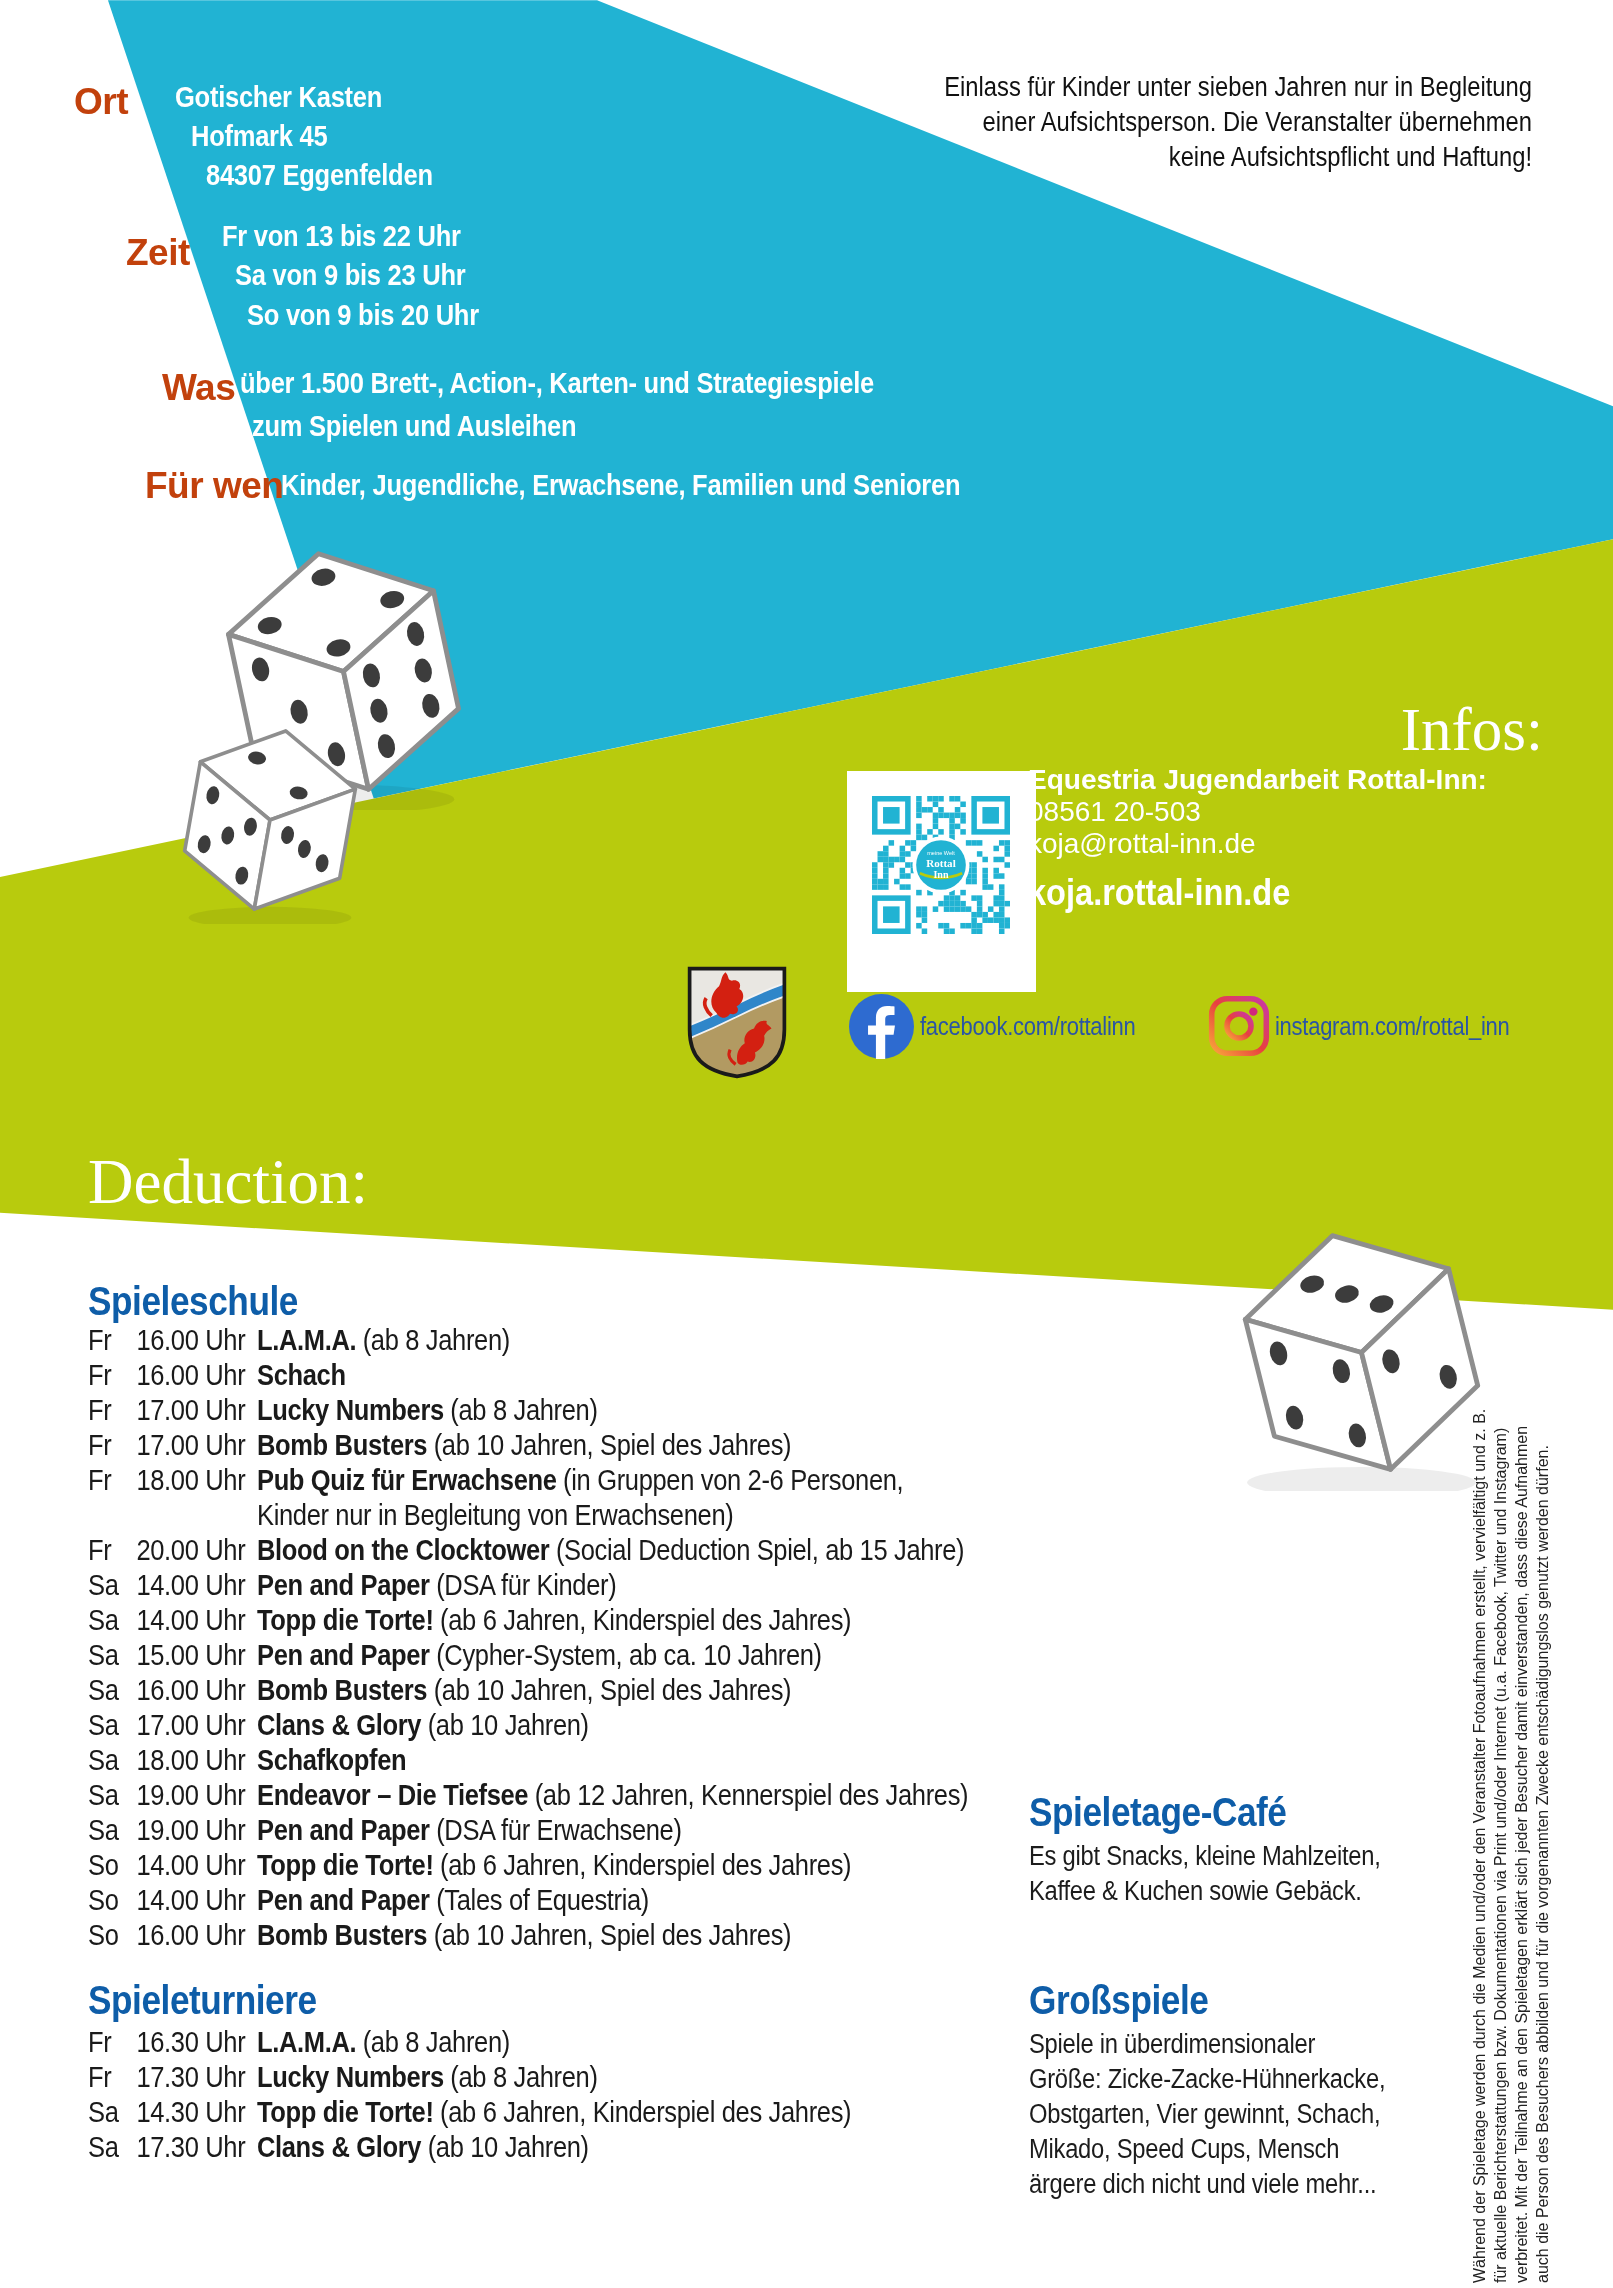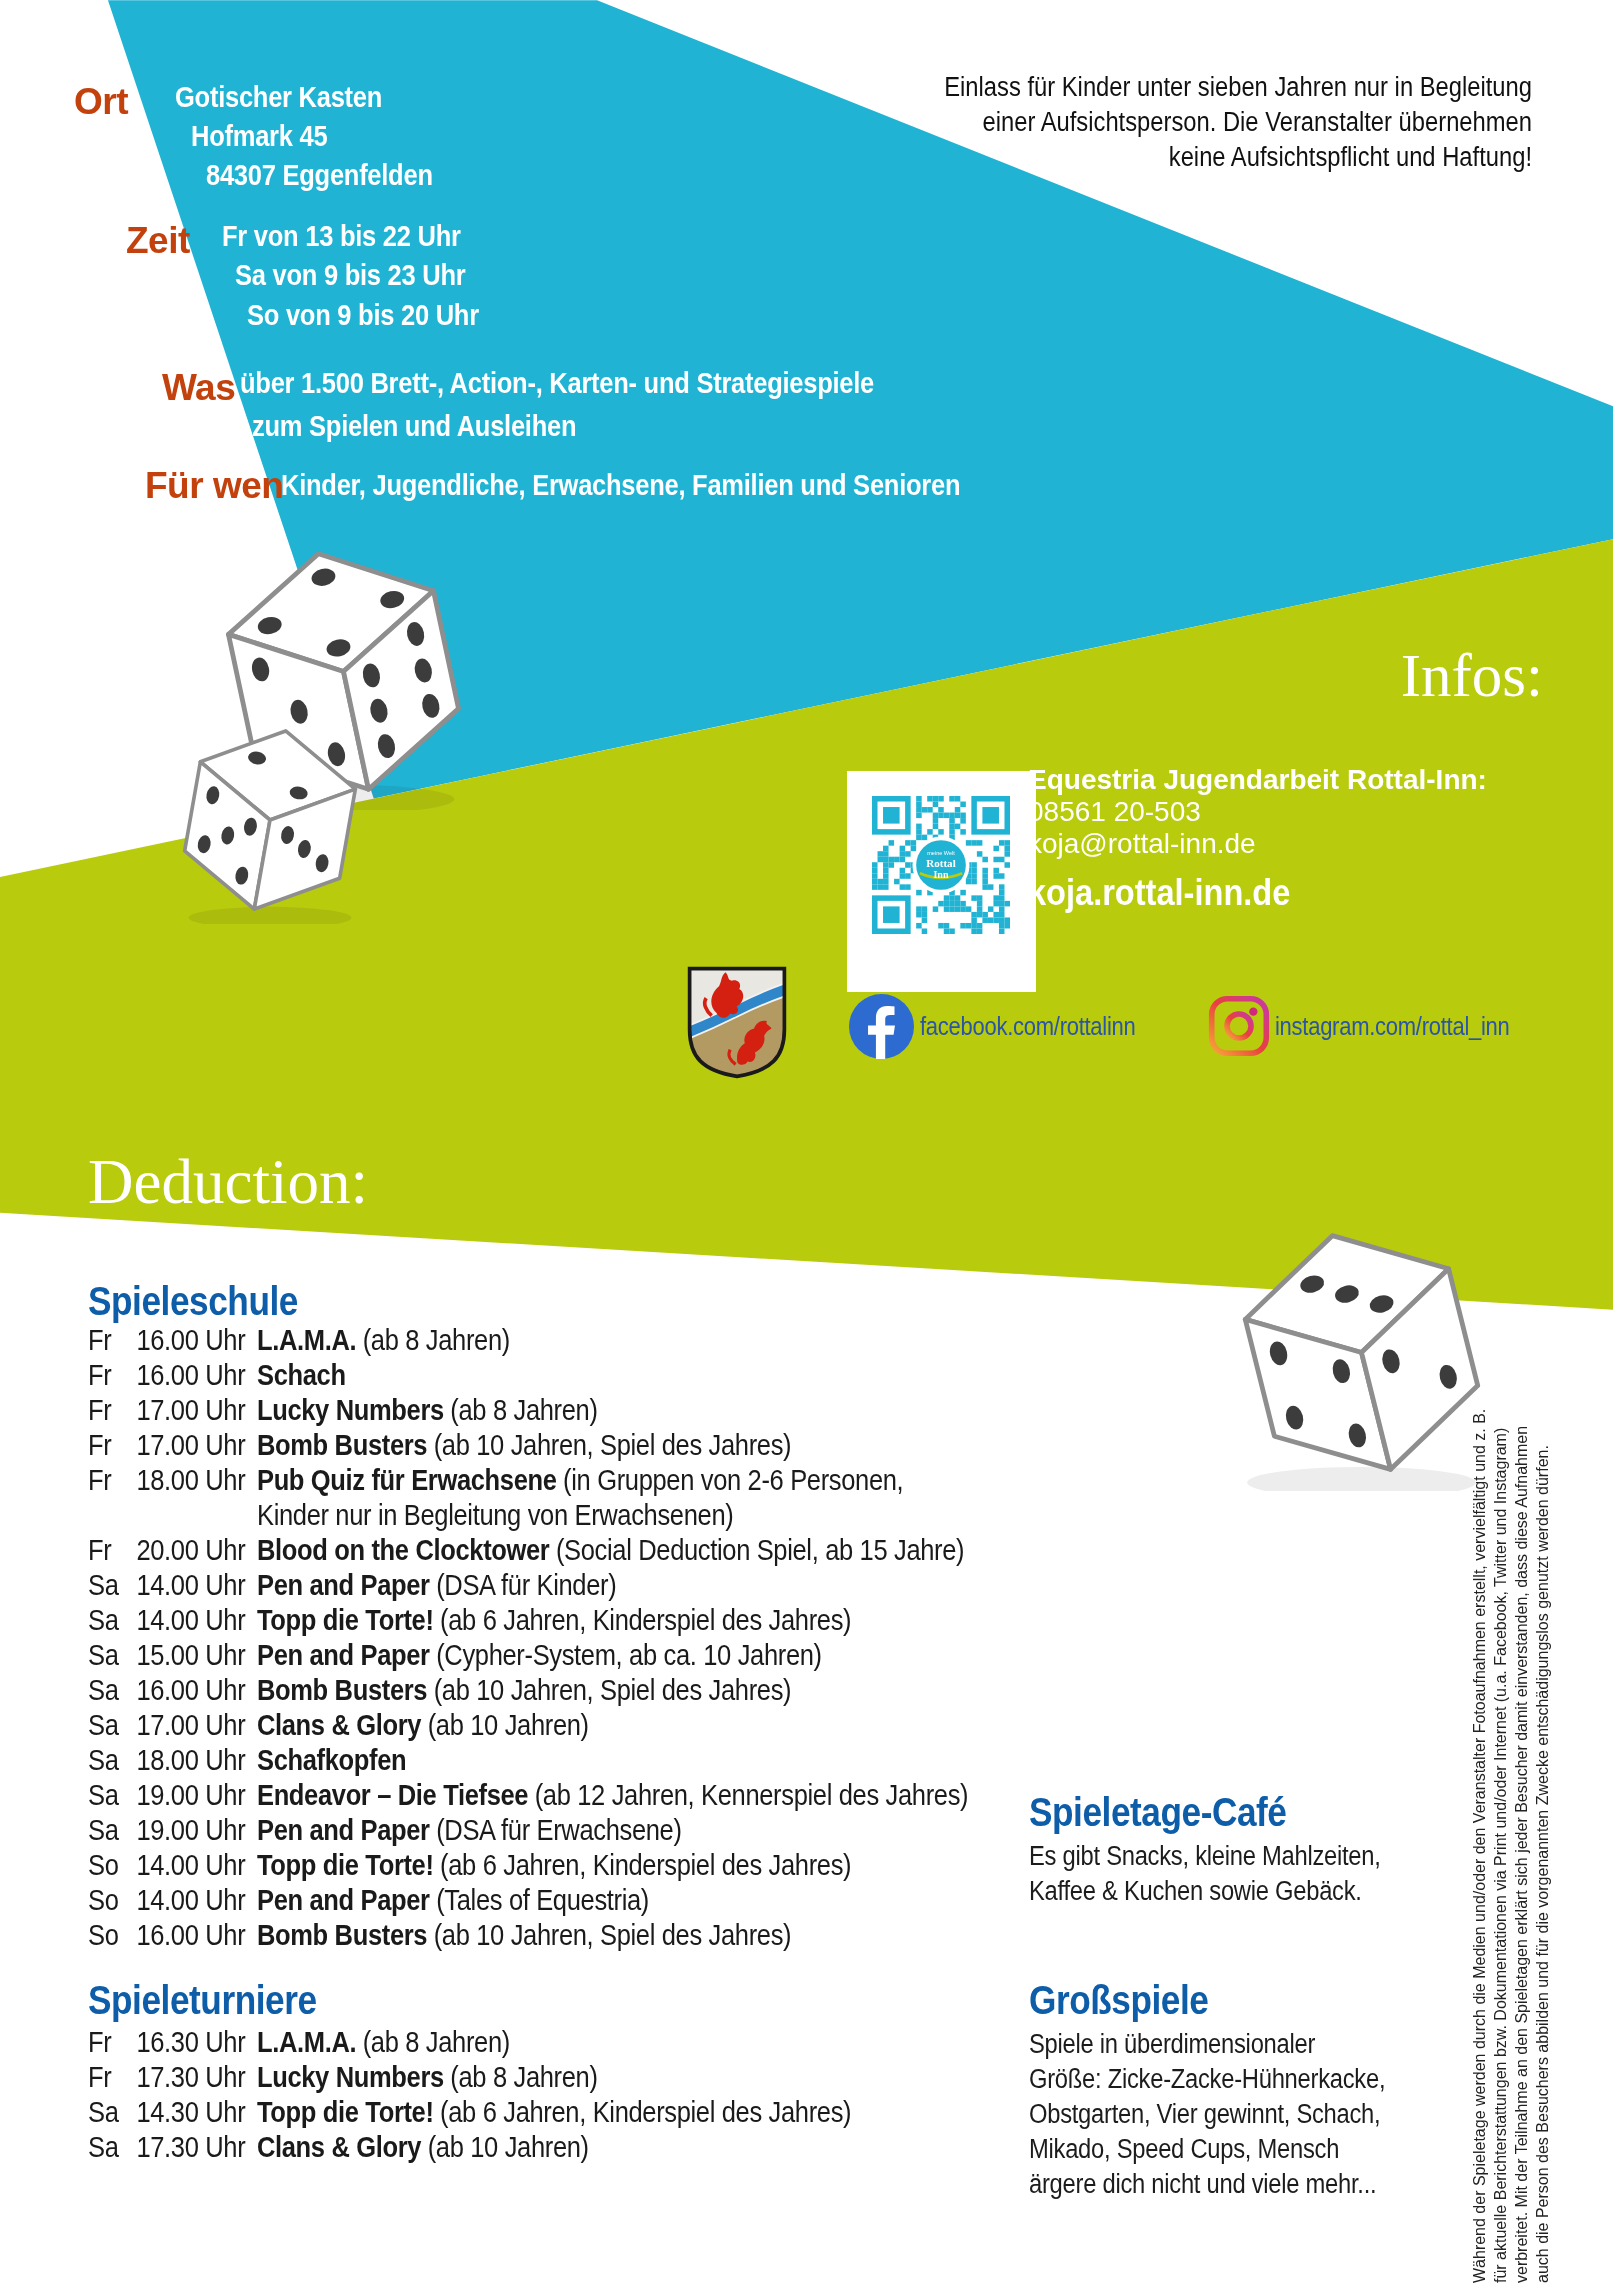--- a/index.html
+++ b/index.html
@@ -43,21 +43,21 @@
   <svg class="bg" width="1613" height="2289" viewBox="0 0 1748 2480">
     <polygon points="117,0 647,0 1748,440 1748,584 405,865" fill="#21b3d3"></polygon>
     <polygon points="0,950 1748,584 1748,1419 0,1314" fill="#b8cb0d"></polygon>
   </svg>
 
   <div class="abs lime-label" style="left:74px;top:81px;">Ort</div>
   <div class="abs wb cond" style="left:175px;top:81px;">Gotischer Kasten</div>
   <div class="abs wb cond" style="left:191px;top:120px;">Hofmark 45</div>
   <div class="abs wb cond" style="left:206px;top:159px;">84307 Eggenfelden</div>
 
-  <div class="abs lime-label" style="left:126px;top:220px;">Zeit</div>
+  <div class="abs lime-label" style="left:126px;top:232px;">Zeit</div>
   <div class="abs wb cond" style="left:222px;top:220px;">Fr von 13 bis 22 Uhr</div>
   <div class="abs wb cond" style="left:235px;top:259px;">Sa von 9 bis 23 Uhr</div>
   <div class="abs wb cond" style="left:247px;top:299px;">So von 9 bis 20 Uhr</div>
 
   <div class="abs lime-label" style="left:162px;top:367px;">Was</div>
   <div class="abs wb cond" style="left:240px;top:367px;">über 1.500 Brett-, Action-, Karten- und Strategiespiele</div>
   <div class="abs wb cond" style="left:252px;top:410px;">zum Spielen und Ausleihen</div>
 
   <div class="abs lime-label" style="left:145px;top:465px;">Für wen</div>
   <div class="abs wb cond" style="left:281px;top:469px;">Kinder, Jugendliche, Erwachsene, Familien und Senioren</div>
@@ -107,21 +107,21 @@
             <ellipse cx="-20" cy="66" rx="7" ry="10"></ellipse>
           <ellipse cx="-43" cy="25" rx="7" ry="10"></ellipse>
           <ellipse cx="22" cy="13" rx="7" ry="10"></ellipse>
             <ellipse cx="65" cy="37" rx="7" ry="10"></ellipse>
             <ellipse cx="43" cy="25" rx="7" ry="10"></ellipse>
         </g>
       </g>
     </svg>
   </div>
 
-  <div class="abs serif infos-h" style="right:70px;top:641px;width:461px;font-family:Liberation Serif, serif;">Infos:</div>
+  <div class="abs serif infos-h" style="right:70px;top:695px;width:461px;font-family:Liberation Serif, serif;">Infos:</div>
 
   <div class="abs qrbox" style="left:847px;top:771px;">
     <svg width="138" height="138" viewBox="0 0 150 150">
         <rect x="48" y="0" width="6" height="6" fill="#21b3d3"></rect>
         <rect x="60" y="0" width="6" height="6" fill="#21b3d3"></rect>
         <rect x="66" y="0" width="6" height="6" fill="#21b3d3"></rect>
         <rect x="72" y="0" width="6" height="6" fill="#21b3d3"></rect>
         <rect x="84" y="0" width="6" height="6" fill="#21b3d3"></rect>
         <rect x="90" y="0" width="6" height="6" fill="#21b3d3"></rect>
         <rect x="48" y="6" width="6" height="6" fill="#21b3d3"></rect>

